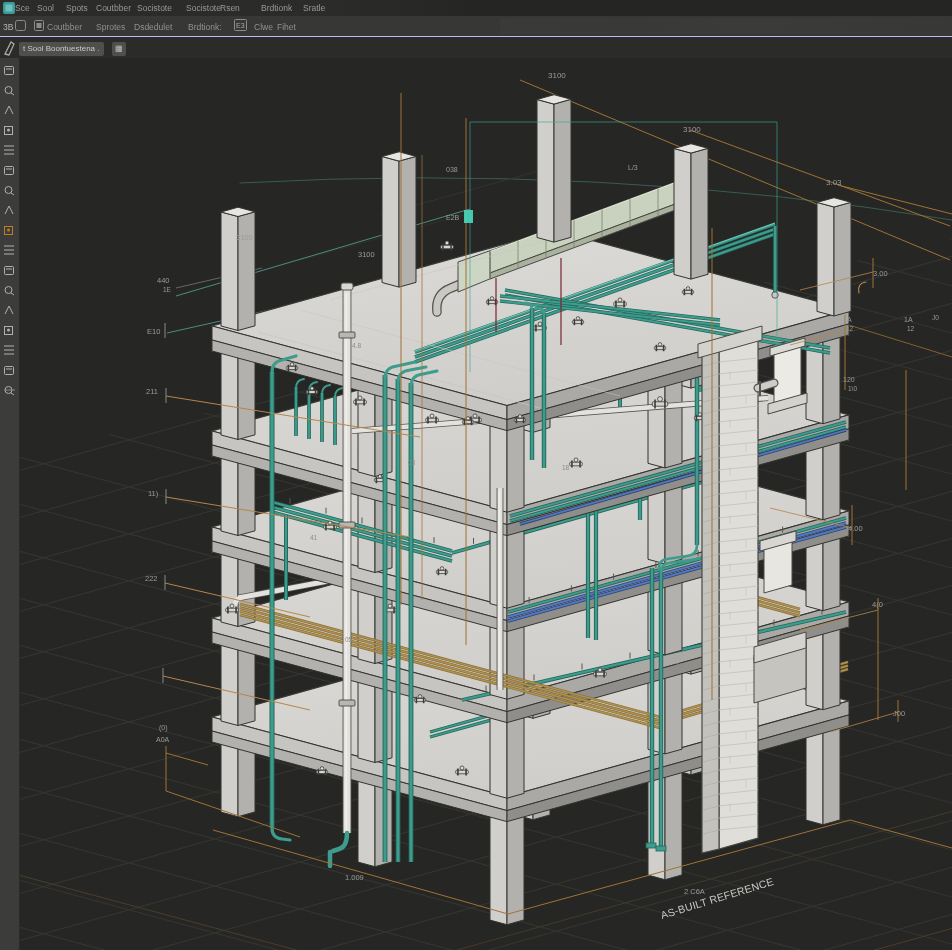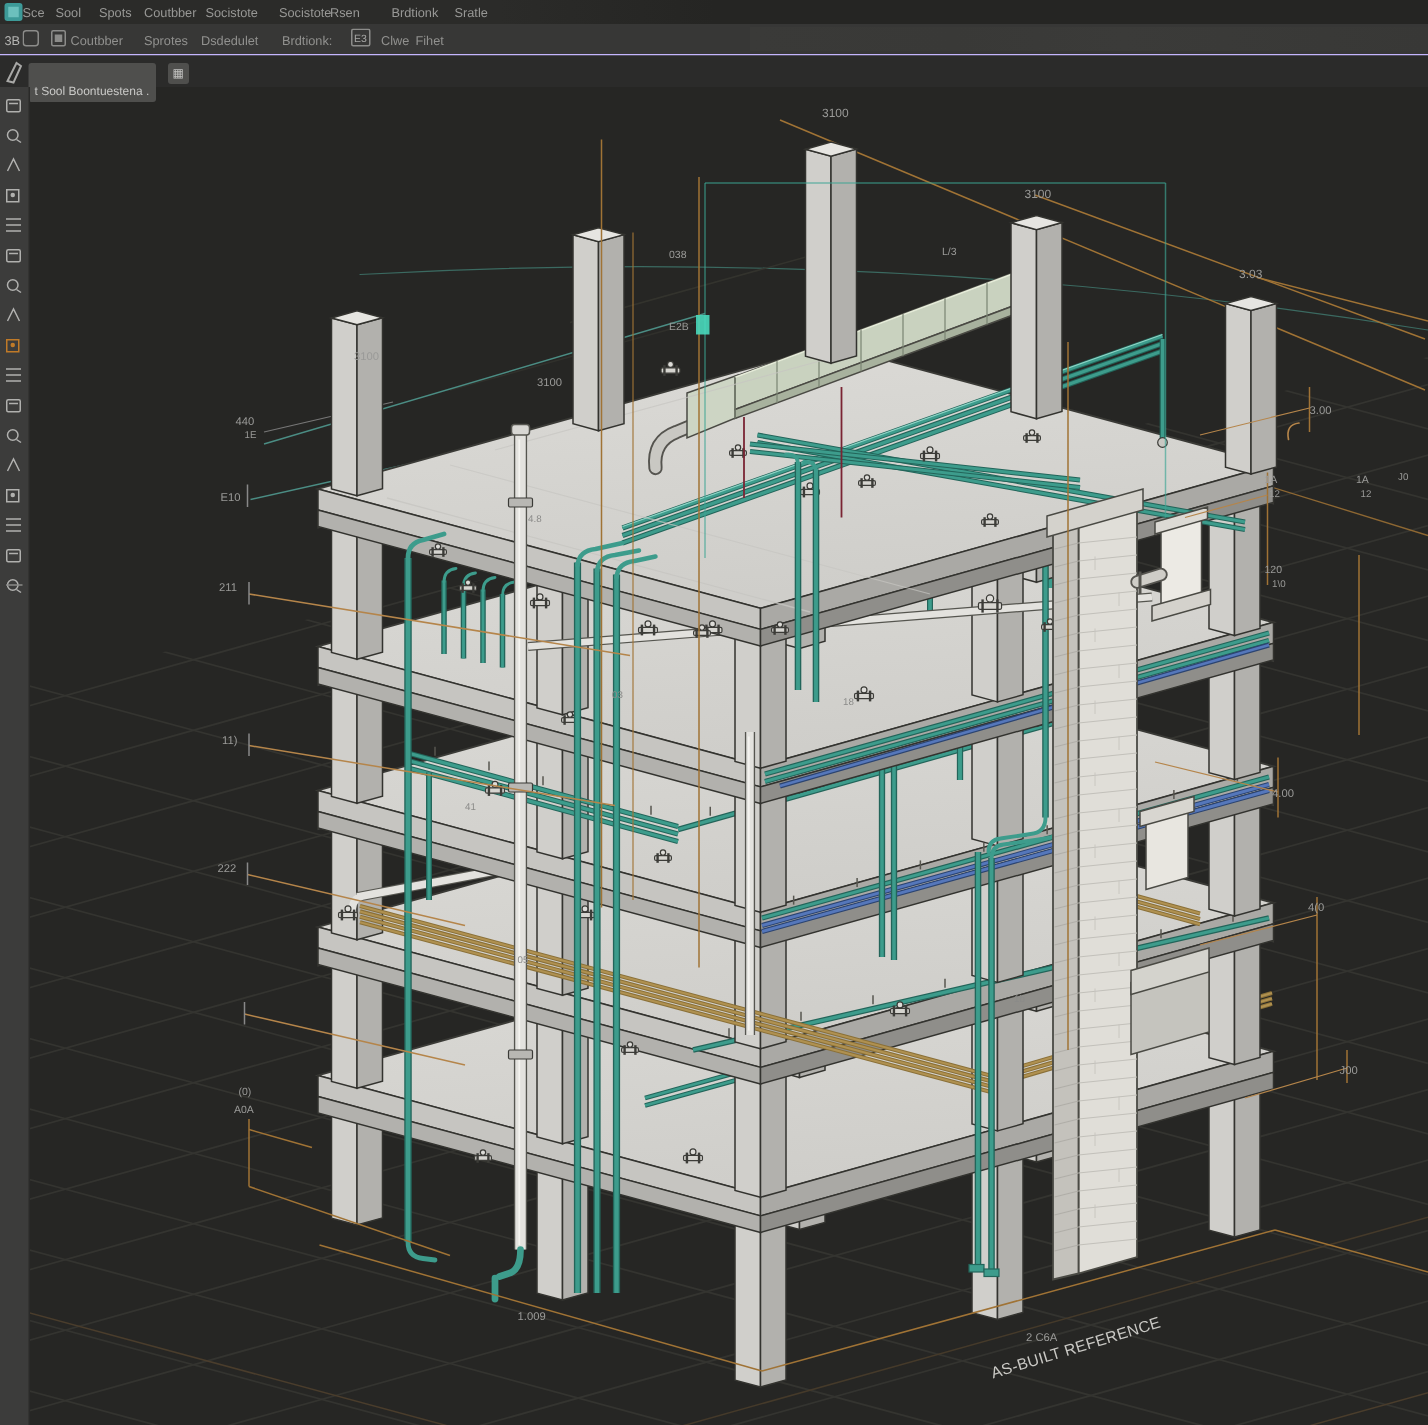--- a/index.html
+++ b/index.html
@@ -1,18 +1,18 @@
 <!DOCTYPE html>
 <html><head><meta charset="utf-8"><style>
 html,body{margin:0;padding:0;width:952px;height:950px;background:#262624;overflow:hidden;
 font-family:"Liberation Sans",sans-serif}
 #vp{position:absolute;left:0;top:0;z-index:1}
 .bar{position:absolute;left:0;z-index:3;width:952px}
 #b1{top:0;height:16px;background:linear-gradient(90deg,#2b2b29 0%,#2b2b29 35%,#252523 50%,#252523 100%)}
-#b2{top:16px;height:20px;background:#373736;border-bottom:1px solid #c4b5fd}
+#b2{top:16px;height:20px;background:#373736;border-bottom:6px solid #c4b5fd}
 #b3{top:37px;height:21px;background:#2b2b2a}
 #sb{position:absolute;left:0;top:58px;width:19px;height:892px;background:#3c3c3b;border-right:1px solid #2a2a29;z-index:3}
 .m{position:absolute;font-size:8.5px;color:#989896;top:3px}
 .t{position:absolute;font-size:8.5px;color:#91918f;top:6px}
 .tb{position:absolute;font-size:8px;color:#c9c9c7;top:4px}
 </style></head><body>
 <div class="bar" id="b1">
 <svg width="16" height="16" style="position:absolute;left:2px;top:1px">
       <rect x="1" y="1" width="12" height="12" rx="2" fill="#3d9a98"></rect>
       <rect x="3.5" y="3.5" width="7" height="7" fill="#6cc0bd"></rect>
@@ -43,21 +43,21 @@
 <div style="position:absolute;left:500px;top:2px;width:452px;height:16px;background:linear-gradient(90deg,#3a3a38,#393937 30%,#3b3b39 55%,#383836)"></div>
 <svg width="16" height="14" style="position:absolute;left:234px;top:3px">
       <rect x="0.5" y="0.5" width="12" height="11" rx="1" fill="none" stroke="#8c8c8a"></rect>
       <text x="2" y="9" font-size="7" fill="#a8a8a6">E3</text>
     </svg>
 </div>
 <div class="bar" id="b3">
 <svg width="18" height="20" style="position:absolute;left:1px;top:1px">
       <path d="M4 16 L10 4 L13 6 L8 17 Z M4 16 l4 1" fill="none" stroke="#a8a8a6" stroke-width="1.3"></path>
     </svg>
-<span class="tb" style="left:23px;top:5px;background:#4f4f4d;padding:14px 4px 3px 4px;border-radius:2px;left:19px">t Sool Boontuestena <tspan>.</tspan></span>
+<span class="tb" style="left:23px;top:5px;background:#4f4f4d;padding:2px 4px 3px 4px;border-radius:2px;left:19px">t Sool Boontuestena <tspan>.</tspan></span>
 <span class="tb" style="left:112px;top:5px;background:#4f4f4d;padding:2px 3px 3px 3px;border-radius:2px;color:#c2c2c0">▦</span>
 </div>
 <div id="sb"><svg width="19" height="892">
 <rect x="4.5" y="8.5" width="9" height="8" rx="1" fill="none" stroke="#b0b0ae"></rect>
       <line x1="6" y1="11" x2="12" y2="11" stroke="#b0b0ae"></line>
 <circle cx="8.5" cy="32" r="3.5" fill="none" stroke="#b0b0ae"></circle>
       <line x1="11" y1="35" x2="14" y2="37" stroke="#b0b0ae"></line>
 <path d="M5 56 L9 48 L13 56" fill="none" stroke="#b0b0ae"></path>
 <rect x="4.5" y="68.5" width="8" height="8" fill="none" stroke="#b0b0ae"></rect>
       <circle cx="8.5" cy="72" r="1.5" fill="#b0b0ae"></circle>

